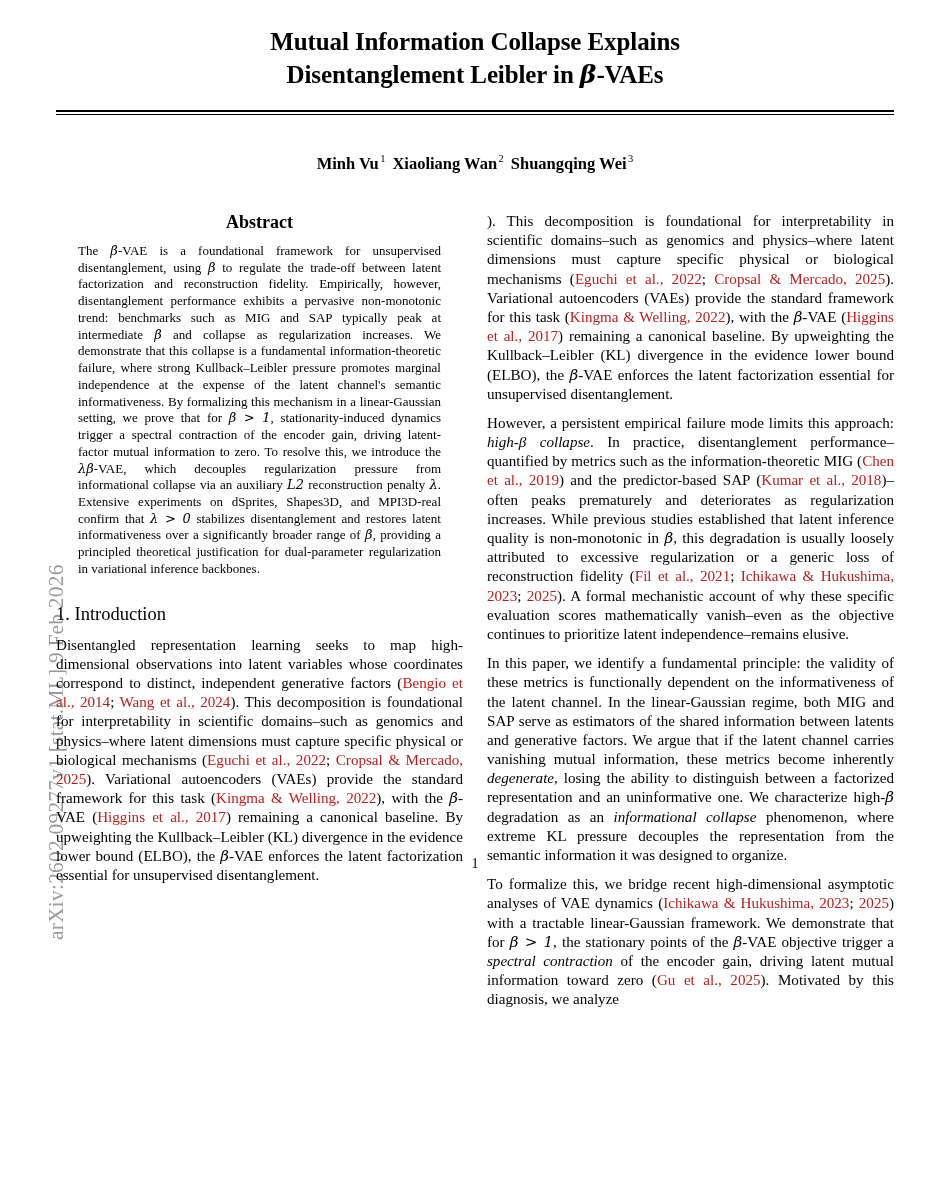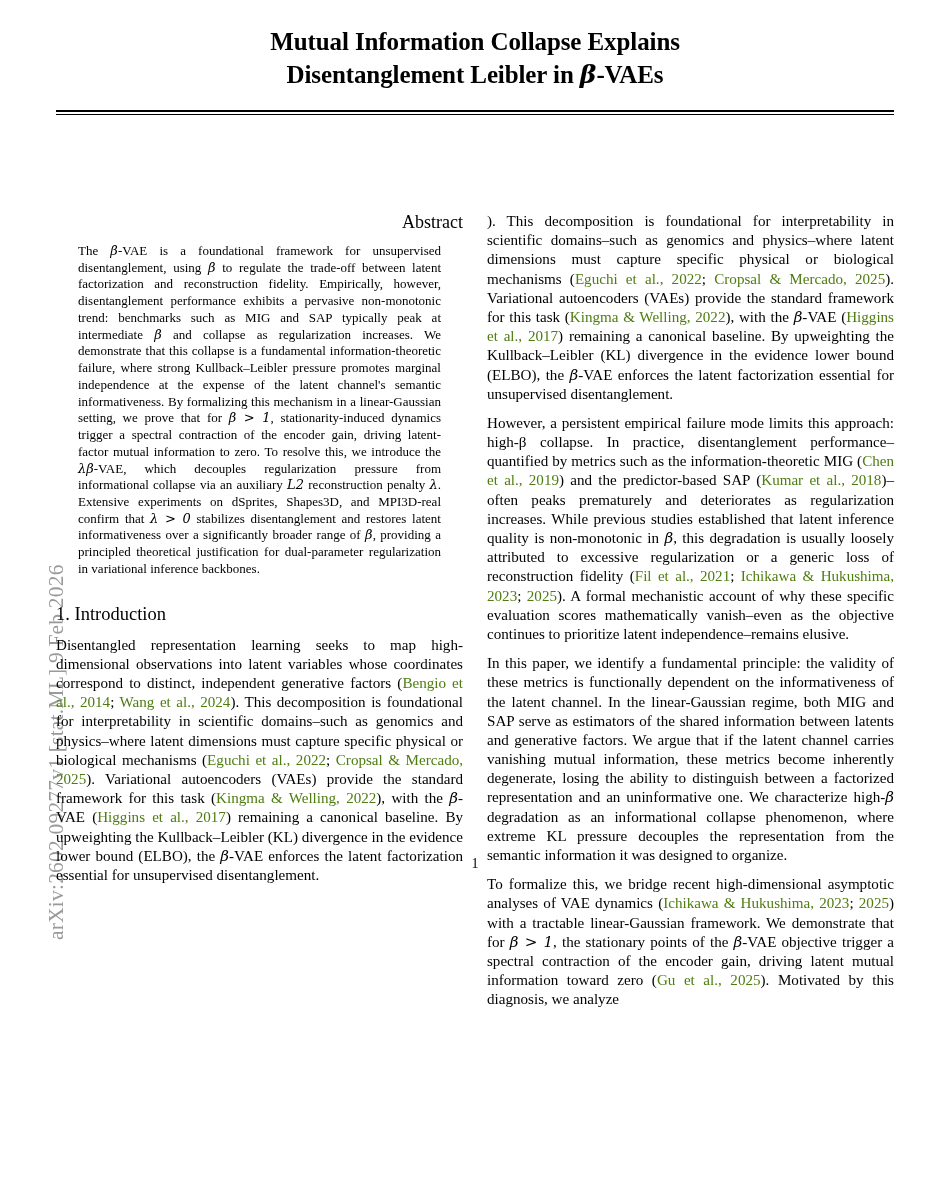--- a/index.html
+++ b/index.html
@@ -102,50 +102,50 @@
   .col p {
     margin: 0 0 10px 0;
     font-size: 15.1px;
     line-height: 1.272;
     text-align: justify;
     text-justify: inter-word;
     hyphens: manual;
   }
 
   .abstract-head {
-    text-align: right;
+    text-align: center;
     font-size: 18px;
-    font-weight: normal;
+    font-weight: bold;
     margin: 0 0 10px 0;
   }
   .abstract-body {
     padding: 0 22px;
   }
   .abstract-body p {
     font-size: 13px;
     line-height: 1.288;
     text-align: justify;
     margin: 0;
   }
 
   .section-head {
     font-size: 18.5px;
     font-weight: normal;
     margin: 26px 0 11px 0;
   }
 
   
-  .cite { color: #4d7c0f; }
+  .cite { color: #b91c1c; }
 
   
   .mi {
     font-family: "DejaVu Serif", serif;
     font-style: italic;
   }
-  .it { }
+  .it { font-style: italic; }
 
   
   .page-number {
     position: absolute;
     bottom: 16px;
     left: 0;
     width: 838px;
     text-align: center;
     font-size: 14px;
   }
@@ -160,20 +160,23 @@
 <div class="page">
 
   <div class="title-block">
     <h1 class="paper-title">
       <span>Mutual Information Collapse Explains</span><br>
       <span>Disentanglement Leibler in </span><span class="beta">β</span><span>-VAEs</span>
     </h1>
 
     <div class="rule-double"></div>
 
+    <div class="authors">
+      <span>Minh Vu</span><span class="aff">1</span><span>Xiaoliang Wan</span><span class="aff">2</span><span>Shuangqing Wei</span><span class="aff">3</span>
+    </div>
   </div>
 
   <div class="columns">
 
     <div class="col">
 
       <div>
         <div class="abstract-head">Abstract</div>
         <div class="abstract-body">
           <p><span>The </span><span class="mi">β</span><span>-VAE is a foundational framework for unsupervised disentanglement, using </span><span class="mi">β</span><span> to regulate the trade-off between latent factorization and reconstruction fidelity. Empirically, however, disentanglement performance exhibits a pervasive non-monotonic trend: benchmarks such as MIG and SAP typically peak at intermediate </span><span class="mi">β</span><span> and collapse as regularization increases. We demonstrate that this collapse is a fundamental information-theoretic failure, where strong Kullback–Leibler pressure promotes marginal independence at the expense of the latent channel's semantic informativeness. By formalizing this mechanism in a linear-Gaussian setting, we prove that for </span><span class="mi">β &gt; 1</span><span>, stationarity-induced dynamics trigger a spectral contraction of the encoder gain, driving latent-factor mutual information to zero. To resolve this, we introduce the </span><span class="mi">λβ</span><span>-VAE, which decouples regularization pressure from informational collapse via an auxiliary </span><span class="mi">L2</span><span> reconstruction penalty </span><span class="mi">λ</span><span>. Extensive experiments on dSprites, Shapes3D, and MPI3D-real confirm that </span><span class="mi">λ &gt; 0</span><span> stabilizes disentanglement and restores latent informativeness over a significantly broader range of </span><span class="mi">β</span><span>, providing a principled theoretical justification for dual-parameter regularization in variational inference backbones.</span></p>

